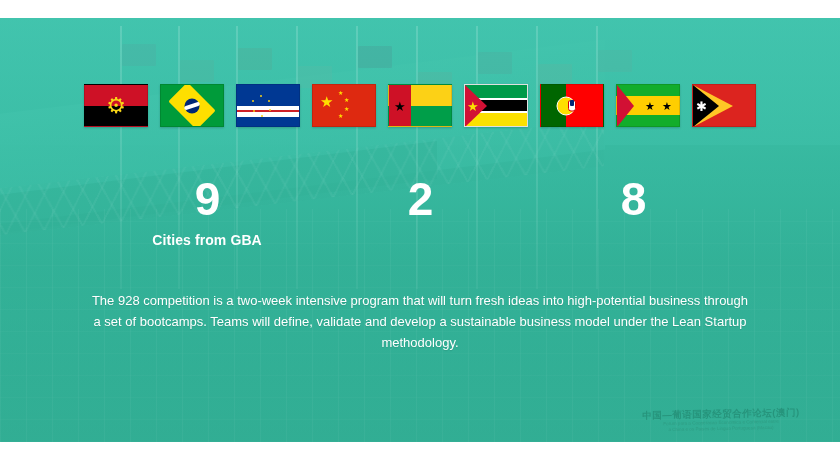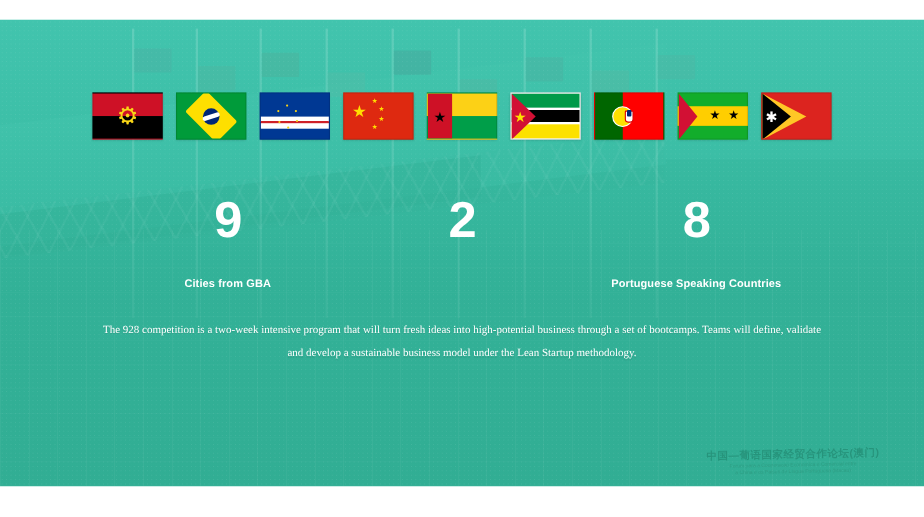--- a/index.html
+++ b/index.html
@@ -210,33 +210,32 @@
   .stats{
     position:absolute; left:0; top:155px; width:840px;
     display:flex; justify-content:center; align-items:flex-start;
   }
   .stat{ width:213px; text-align:center; }
   .stat-num{
     font-size:46px; font-weight:bold; color:#ffffff; line-height:52px;
     letter-spacing:-1px;
   }
   .stat-label{
-    font-size:10px; font-weight:bold; color:#ffffff; line-height:14px;
-    margin-top:27px; letter-spacing:.1px;
+    font-size:14px; font-weight:bold; color:#ffffff; line-height:14px;
+    margin-top:8px; letter-spacing:.1px;
   }
 
   
   .copy{
     position:absolute; left:90px; top:272px; width:660px;
     text-align:center;
   }
   .para{
-    font-size:10px; line-height:21px; color:#ffffff;
+    font-size:13px; line-height:21px; color:#ffffff;
     text-shadow:0 1px 1px rgba(0,0,0,.10);
-    font-family:Liberation Serif, serif;
   }
   .para + .para{ margin-top:22px; }
 </style>
 </head>
 <body>
 
 <div id="page">
 
   <div class="hero">
 
@@ -356,21 +355,20 @@
           <div class="stat-num">9</div>
           <div class="stat-label">Cities from GBA</div>
         </div>
 
         <div class="stat">
           <div class="stat-num">2</div>
         </div>
 
         <div class="stat">
           <div class="stat-num">8</div>
-          <div class="stat-label">Portuguese Speaking Countries</div>
         </div>
 
       </div>
 
       <div class="copy">
         <p class="para">The 928 competition is a two-week intensive program that will turn fresh ideas into high-potential business through a set of bootcamps. Teams will define, validate and develop a sustainable business model under the Lean Startup methodology.</p>
       </div>
 
     </div>
   </div>

